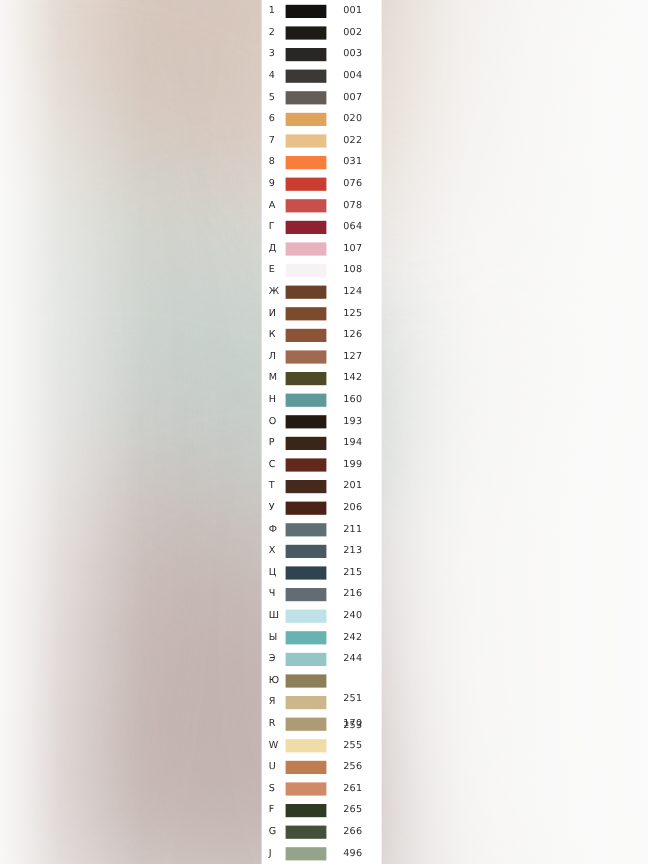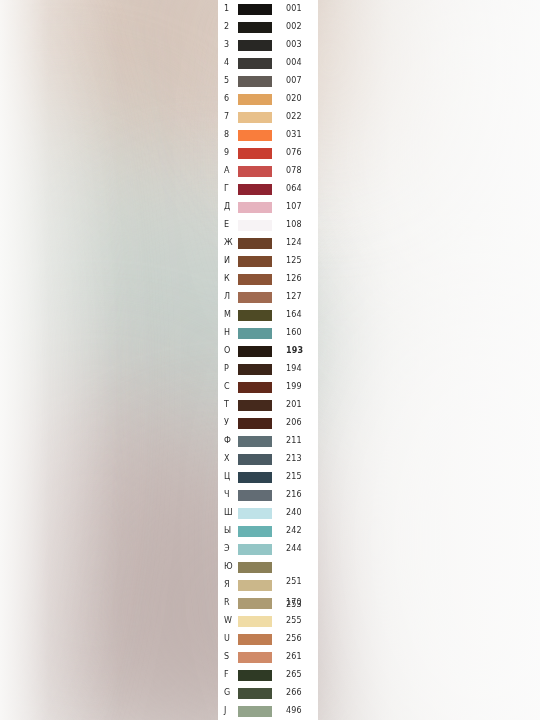--- a/index.html
+++ b/index.html
@@ -193,31 +193,31 @@
         <span class="row-code" style="color: rgb(43, 43, 43);">126</span>
       </div>
       <div class="legend-row">
         <span class="row-label" style="color: rgb(43, 43, 43);">Л</span>
         <span class="row-swatch" style="background: rgb(160, 106, 80);"></span>
         <span class="row-code" style="color: rgb(43, 43, 43);">127</span>
       </div>
       <div class="legend-row">
         <span class="row-label" style="color: rgb(43, 43, 43);">М</span>
         <span class="row-swatch" style="background: rgb(78, 74, 37);"></span>
-        <span class="row-code" style="color: rgb(43, 43, 43);">164</span>
+        <span class="row-code" style="color: rgb(43, 43, 43);">142</span>
       </div>
       <div class="legend-row">
         <span class="row-label" style="color: rgb(43, 43, 43);">Н</span>
         <span class="row-swatch" style="background: rgb(95, 154, 154);"></span>
         <span class="row-code" style="color: rgb(43, 43, 43);">160</span>
       </div>
       <div class="legend-row">
         <span class="row-label" style="color: rgb(43, 43, 43);">О</span>
         <span class="row-swatch" style="background: rgb(37, 26, 17);"></span>
-        <span class="row-code" style="color: rgb(43, 43, 43); font-weight: bold;">193</span>
+        <span class="row-code" style="color: rgb(43, 43, 43);">193</span>
       </div>
       <div class="legend-row">
         <span class="row-label" style="color: rgb(43, 43, 43);">Р</span>
         <span class="row-swatch" style="background: rgb(59, 36, 24);"></span>
         <span class="row-code" style="color: rgb(43, 43, 43);">194</span>
       </div>
       <div class="legend-row">
         <span class="row-label" style="color: rgb(43, 43, 43);">С</span>
         <span class="row-swatch" style="background: rgb(98, 41, 26);"></span>
         <span class="row-code" style="color: rgb(43, 43, 43);">199</span>

